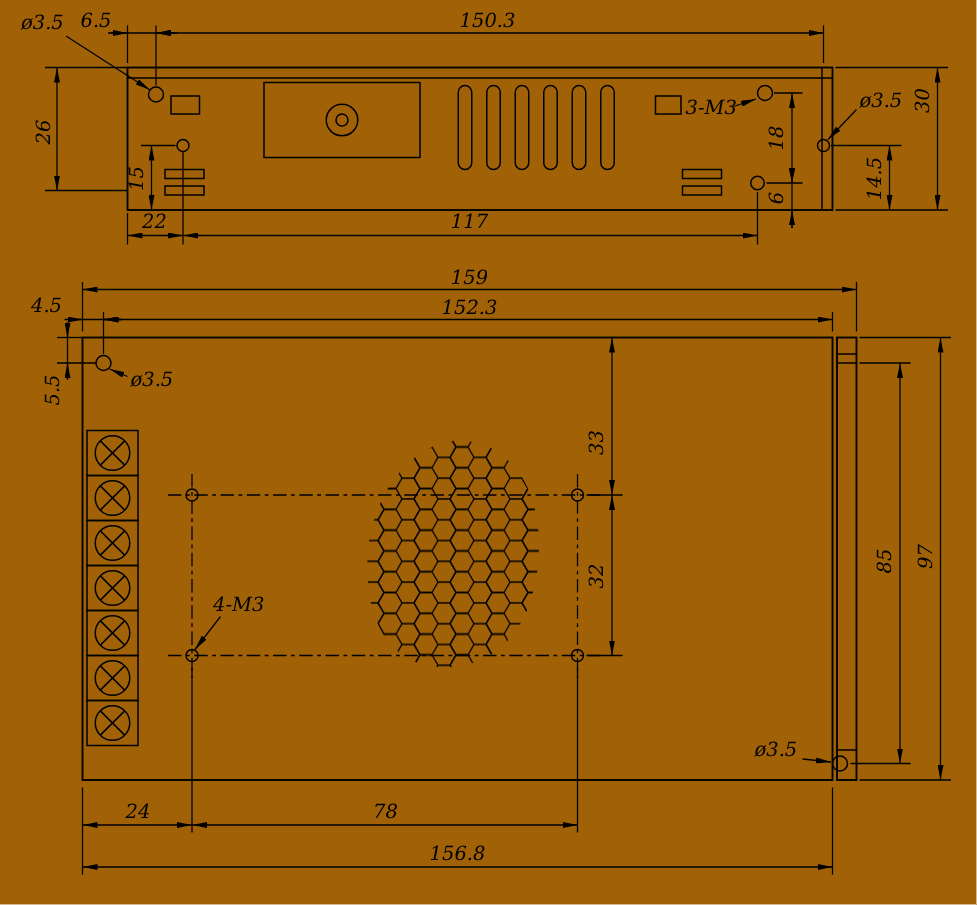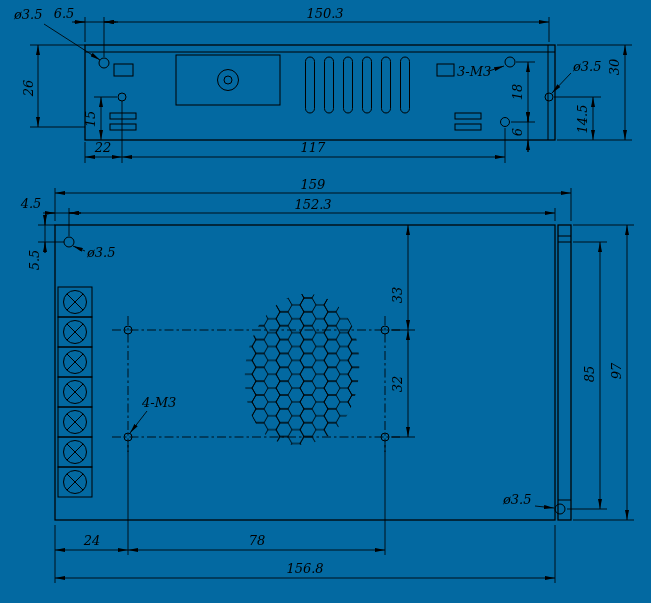--- a/index.html
+++ b/index.html
@@ -1,16 +1,16 @@
 <!DOCTYPE html>
 <html><head>
 <meta charset="utf-8">
 <style>
   html,body{margin:0;padding:0;background:#fff}
-  .sheet{width:651px;height:603px;background:#0369a1;overflow:hidden;position:relative}
+  .sheet{width:651px;height:603px;background:#a16207;overflow:hidden;position:relative}
   svg{display:block}
   .ln{stroke:#000;fill:none;stroke-width:1.25}
   .thin{stroke:#000;fill:none;stroke-width:1}
   .dim{stroke:#000;fill:none;stroke-width:0.85}
   .cl{stroke:#000;fill:none;stroke-width:0.85;stroke-dasharray:9 3 2.5 3}
   text{font-family:"DejaVu Serif","Liberation Serif",serif;font-style:italic;font-size:13px;fill:#000}
 </style>
 </head>
 <body>
 

